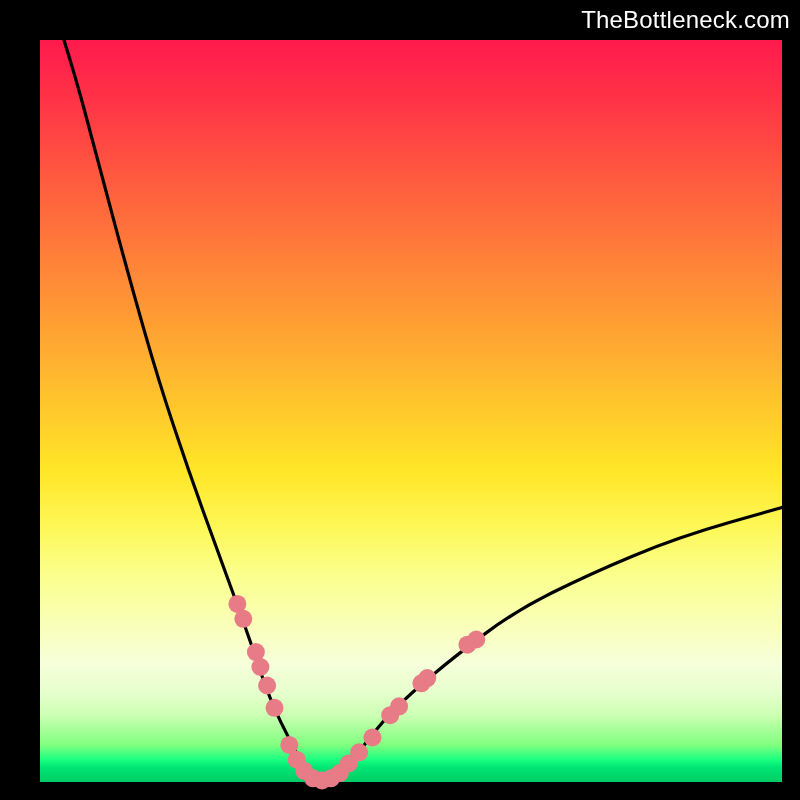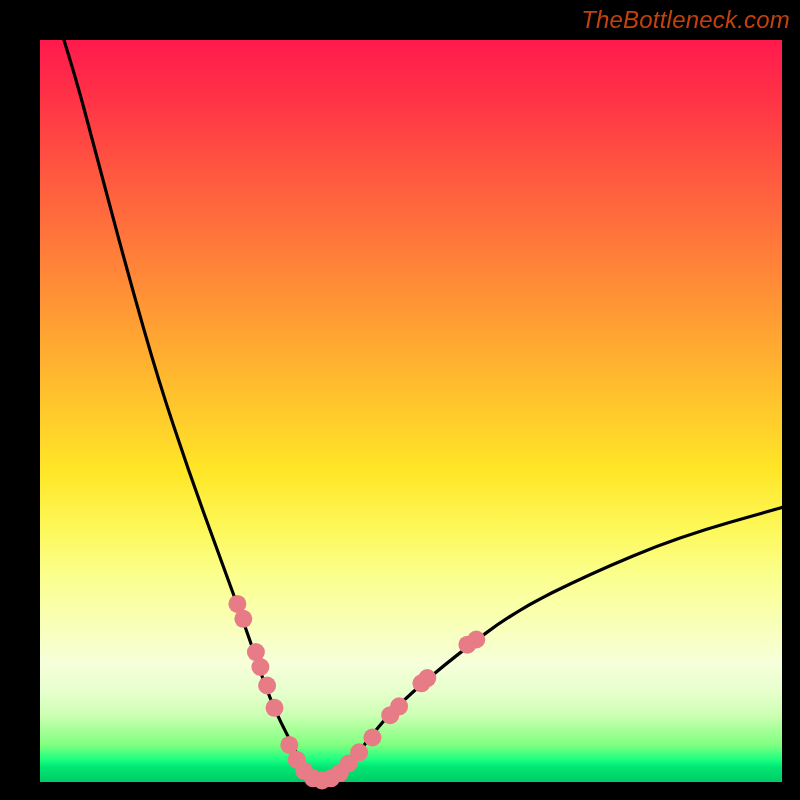--- a/index.html
+++ b/index.html
@@ -46,23 +46,22 @@
       #00e673 98%,
       #00cc66 100%
     );
   }
   .watermark {
     position: absolute;
     top: 6px;
     right: 10px;
     font-family: Arial, Helvetica, sans-serif;
     font-size: 24px;
-    color: #c2410c;
+    color: #ffffff;
     letter-spacing: 0.2px;
-    font-style: italic;
   }
   svg.curve {
     position: absolute;
     left: 0;
     top: 0;
   }
 </style>
 </head>
 <body>
 

